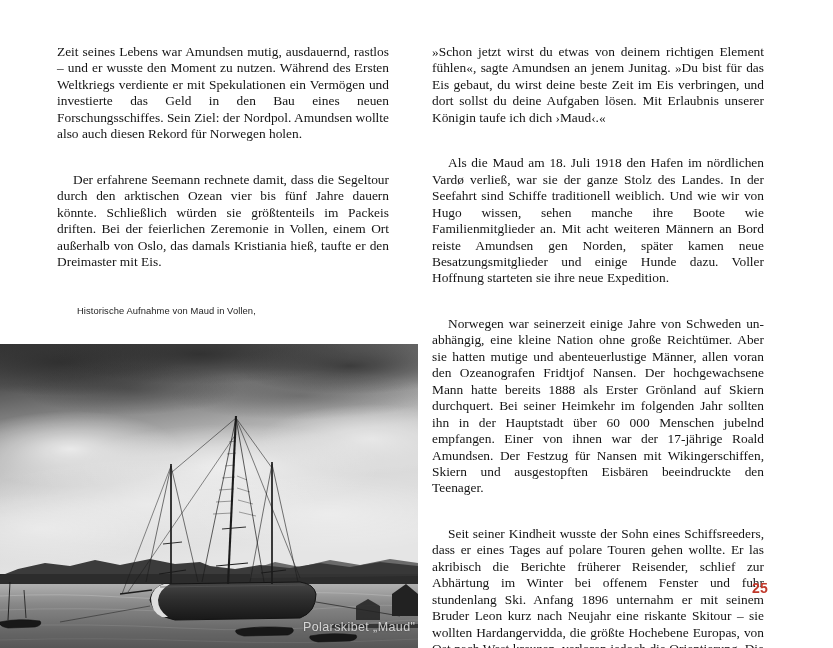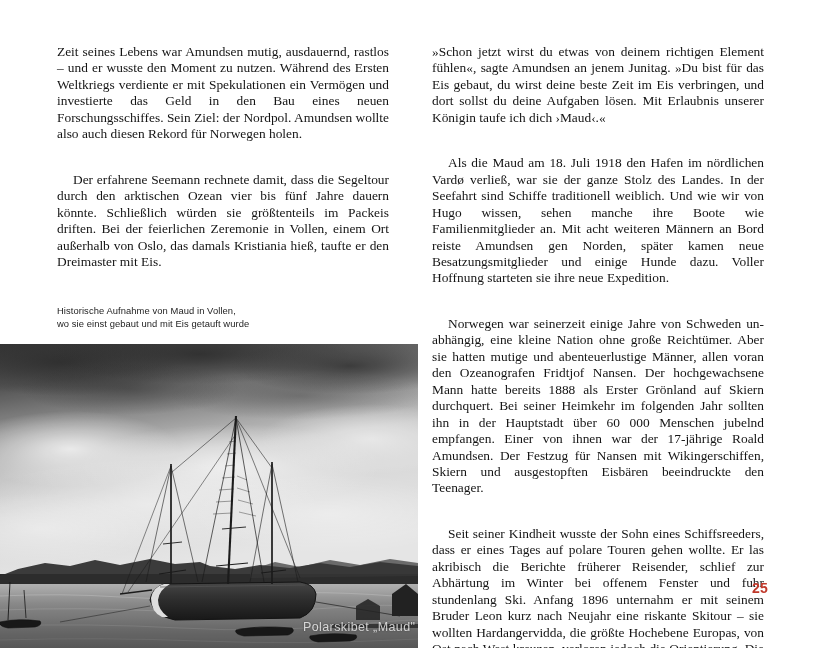--- a/index.html
+++ b/index.html
@@ -48,21 +48,21 @@
     left: 57px;
     top: 305px;
     width: 340px;
     margin: 0;
     font-family: "Liberation Sans", "DejaVu Sans", sans-serif;
     font-size: 9.4px;
     line-height: 12.6px;
     color: #1d1d1d;
     letter-spacing: 0.08px;
   }
-  .photo-caption span { display: block; }
+  .photo-caption span { display: block; margin-left: 20px; }
 
   
   .photo {
     position: absolute;
     left: 0;
     top: 344px;
     width: 418px;
     height: 304px;
     overflow: hidden;
     background: #2c2c2c;
@@ -102,21 +102,20 @@
 
 <div class="page">
 
   <div class="column column-left">
     <p class="body-text">Zeit seines Lebens war Amundsen mutig, ausdauernd, rast­los – und er wusste den Moment zu nutzen. Während des Ersten Weltkriegs verdiente er mit Spekulationen ein Vermögen und investierte das Geld in den Bau eines neuen Forschungsschiffes. Sein Ziel: der Nordpol. Amundsen wollte also auch diesen Re­kord für Norwegen holen.</p>
     <p class="body-text">Der erfahrene Seemann rechnete damit, dass die Segeltour durch den arktischen Ozean vier bis fünf Jahre dauern könnte. Schließlich würden sie größtenteils im Packeis driften. Bei der feierlichen Zeremonie in Vollen, einem Ort außerhalb von Oslo, das damals Kristiania hieß, taufte er den Dreimaster mit Eis.</p>
   </div>
 
   <p class="photo-caption">
     <span>Historische Aufnahme von Maud in Vollen,</span>
-    <span>wo sie einst gebaut und mit Eis getauft wurde</span>
   </p>
 
   <div class="photo">
     <svg viewBox="0 0 418 304" preserveAspectRatio="xMidYMid slice" aria-hidden="true">
       <defs>
         <linearGradient id="skyGrad" x1="0" y1="0" x2="0.25" y2="1">
           <stop offset="0" stop-color="#3a3a3a"></stop>
           <stop offset="0.18" stop-color="#585858"></stop>
           <stop offset="0.38" stop-color="#9a9a9a"></stop>
           <stop offset="0.55" stop-color="#cfcfcf"></stop>

